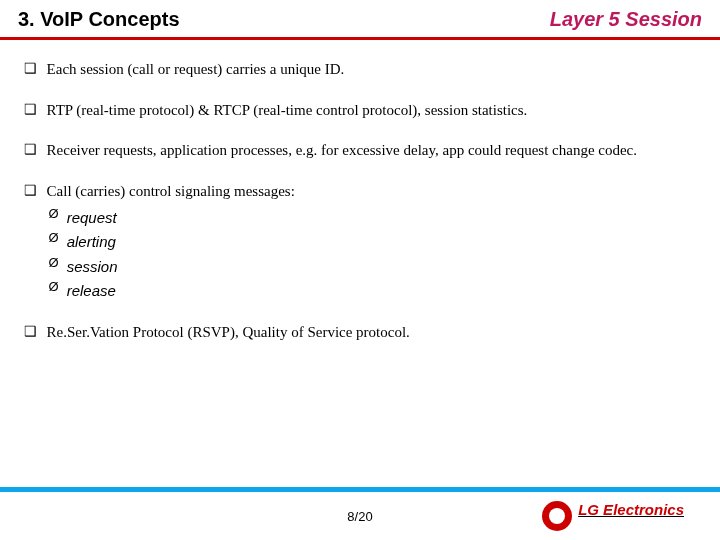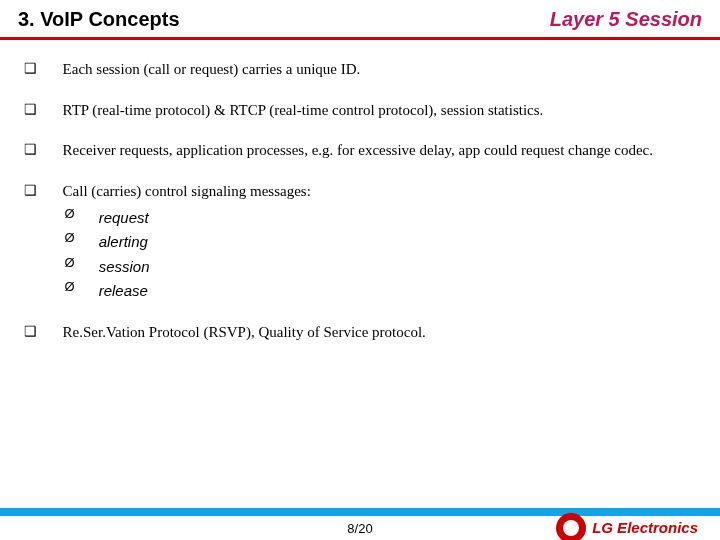--- a/index.html
+++ b/index.html
@@ -1,15 +1,15 @@
 <!DOCTYPE html>
 <html><head>
   <meta charset="utf-8">
   <style>
-    * { margin: 0; padding: 0; box-sizing: border-box; gap: 16px; }
+    * { margin: 0; padding: 0; box-sizing: border-box; }
     body {
       width: 720px;
       height: 540px;
       background: #ffffff;
       font-family: Arial, Helvetica, sans-serif;
       position: relative;
       overflow: hidden;
     }
 
     
@@ -84,42 +84,42 @@
       line-height: 1.55;
       text-align: center;
     }
 
     
     .footer {
       position: absolute;
       bottom: 0;
       left: 0;
       right: 0;
-      border-top: 8px solid #0ea5e9;
+      border-top: 5px solid #0ea5e9;
       display: flex;
       justify-content: center;
       align-items: center;
-      padding: 12px 18px;
+      padding: 24px 18px;
       height: 24px;
     }
 
     .footer-page {
       font-size: 13px;
       color: #000000;
       position: absolute;
       left: 50%;
       transform: translateX(-50%);
     }
 
     .footer-logo {
       position: absolute;
-      right: 22px;
-      display: flex;
-      align-items: center;
+      right: 36px;
+      display: flex;
       gap: 6px;
+      text-decoration: underline;
     }
 
     .logo-circle {
       width: 30px;
       height: 30px;
       border-radius: 50%;
       background: #cc0000;
       display: flex;
       align-items: center;
       justify-content: center;

